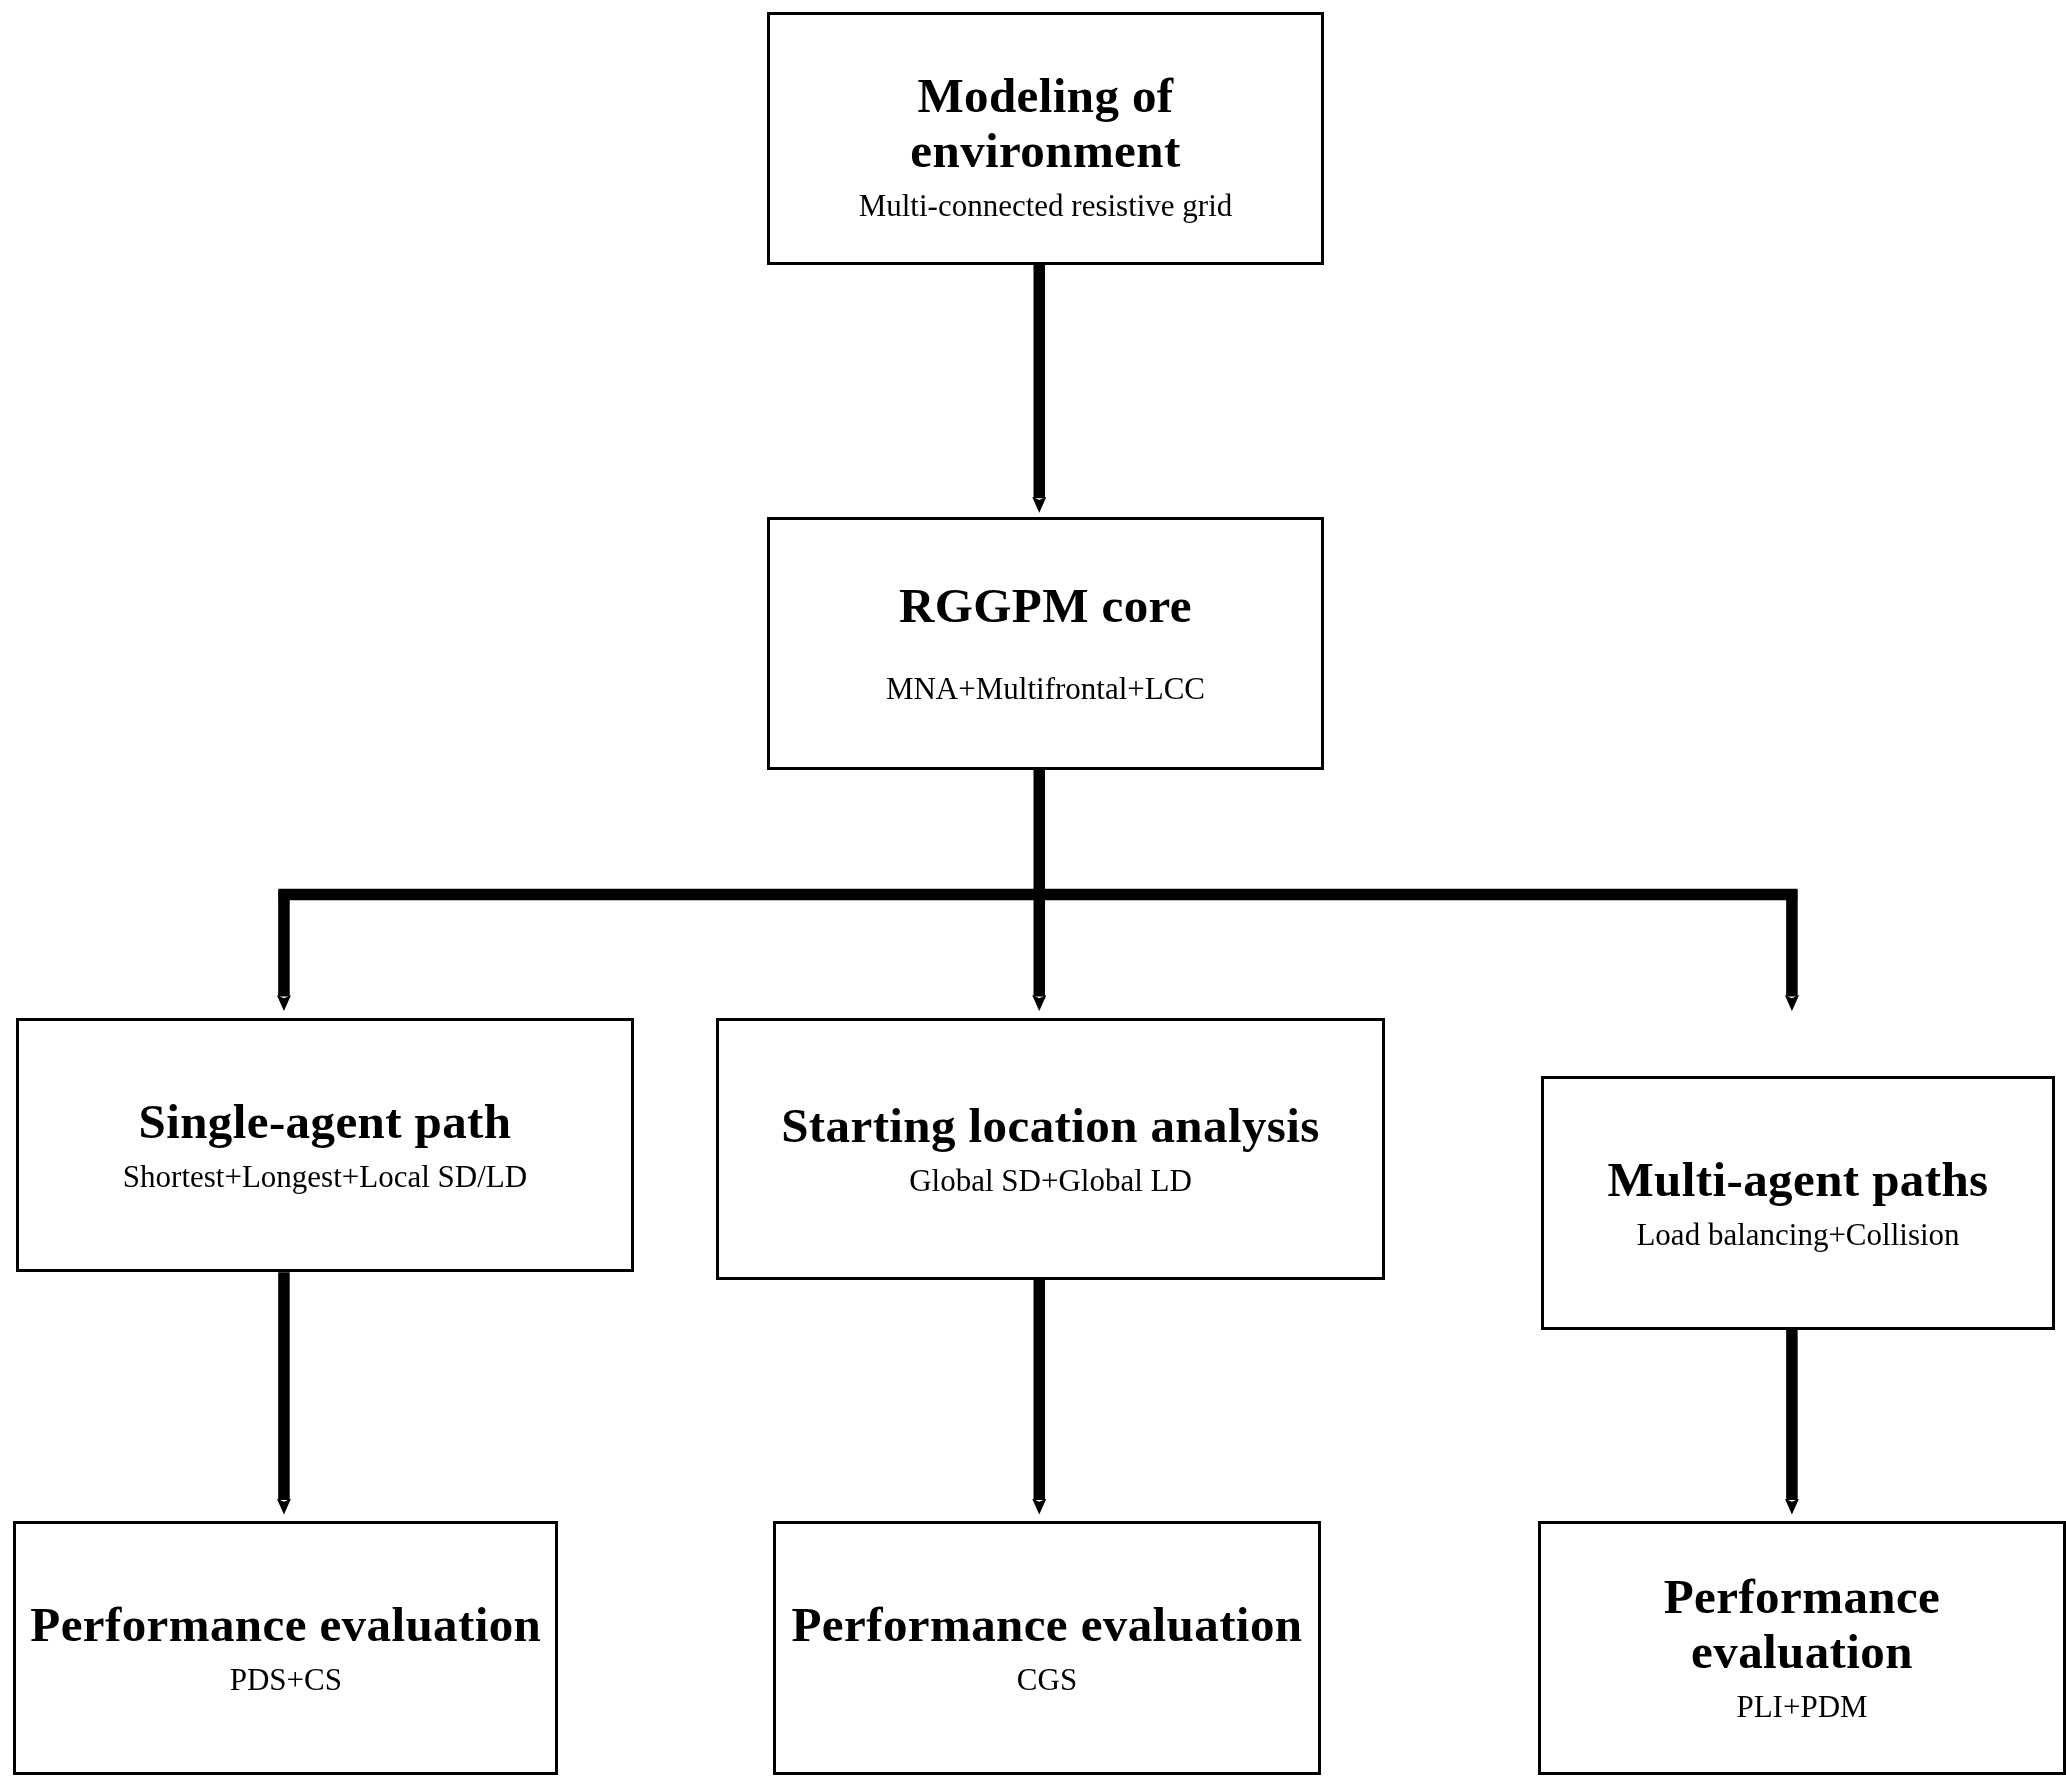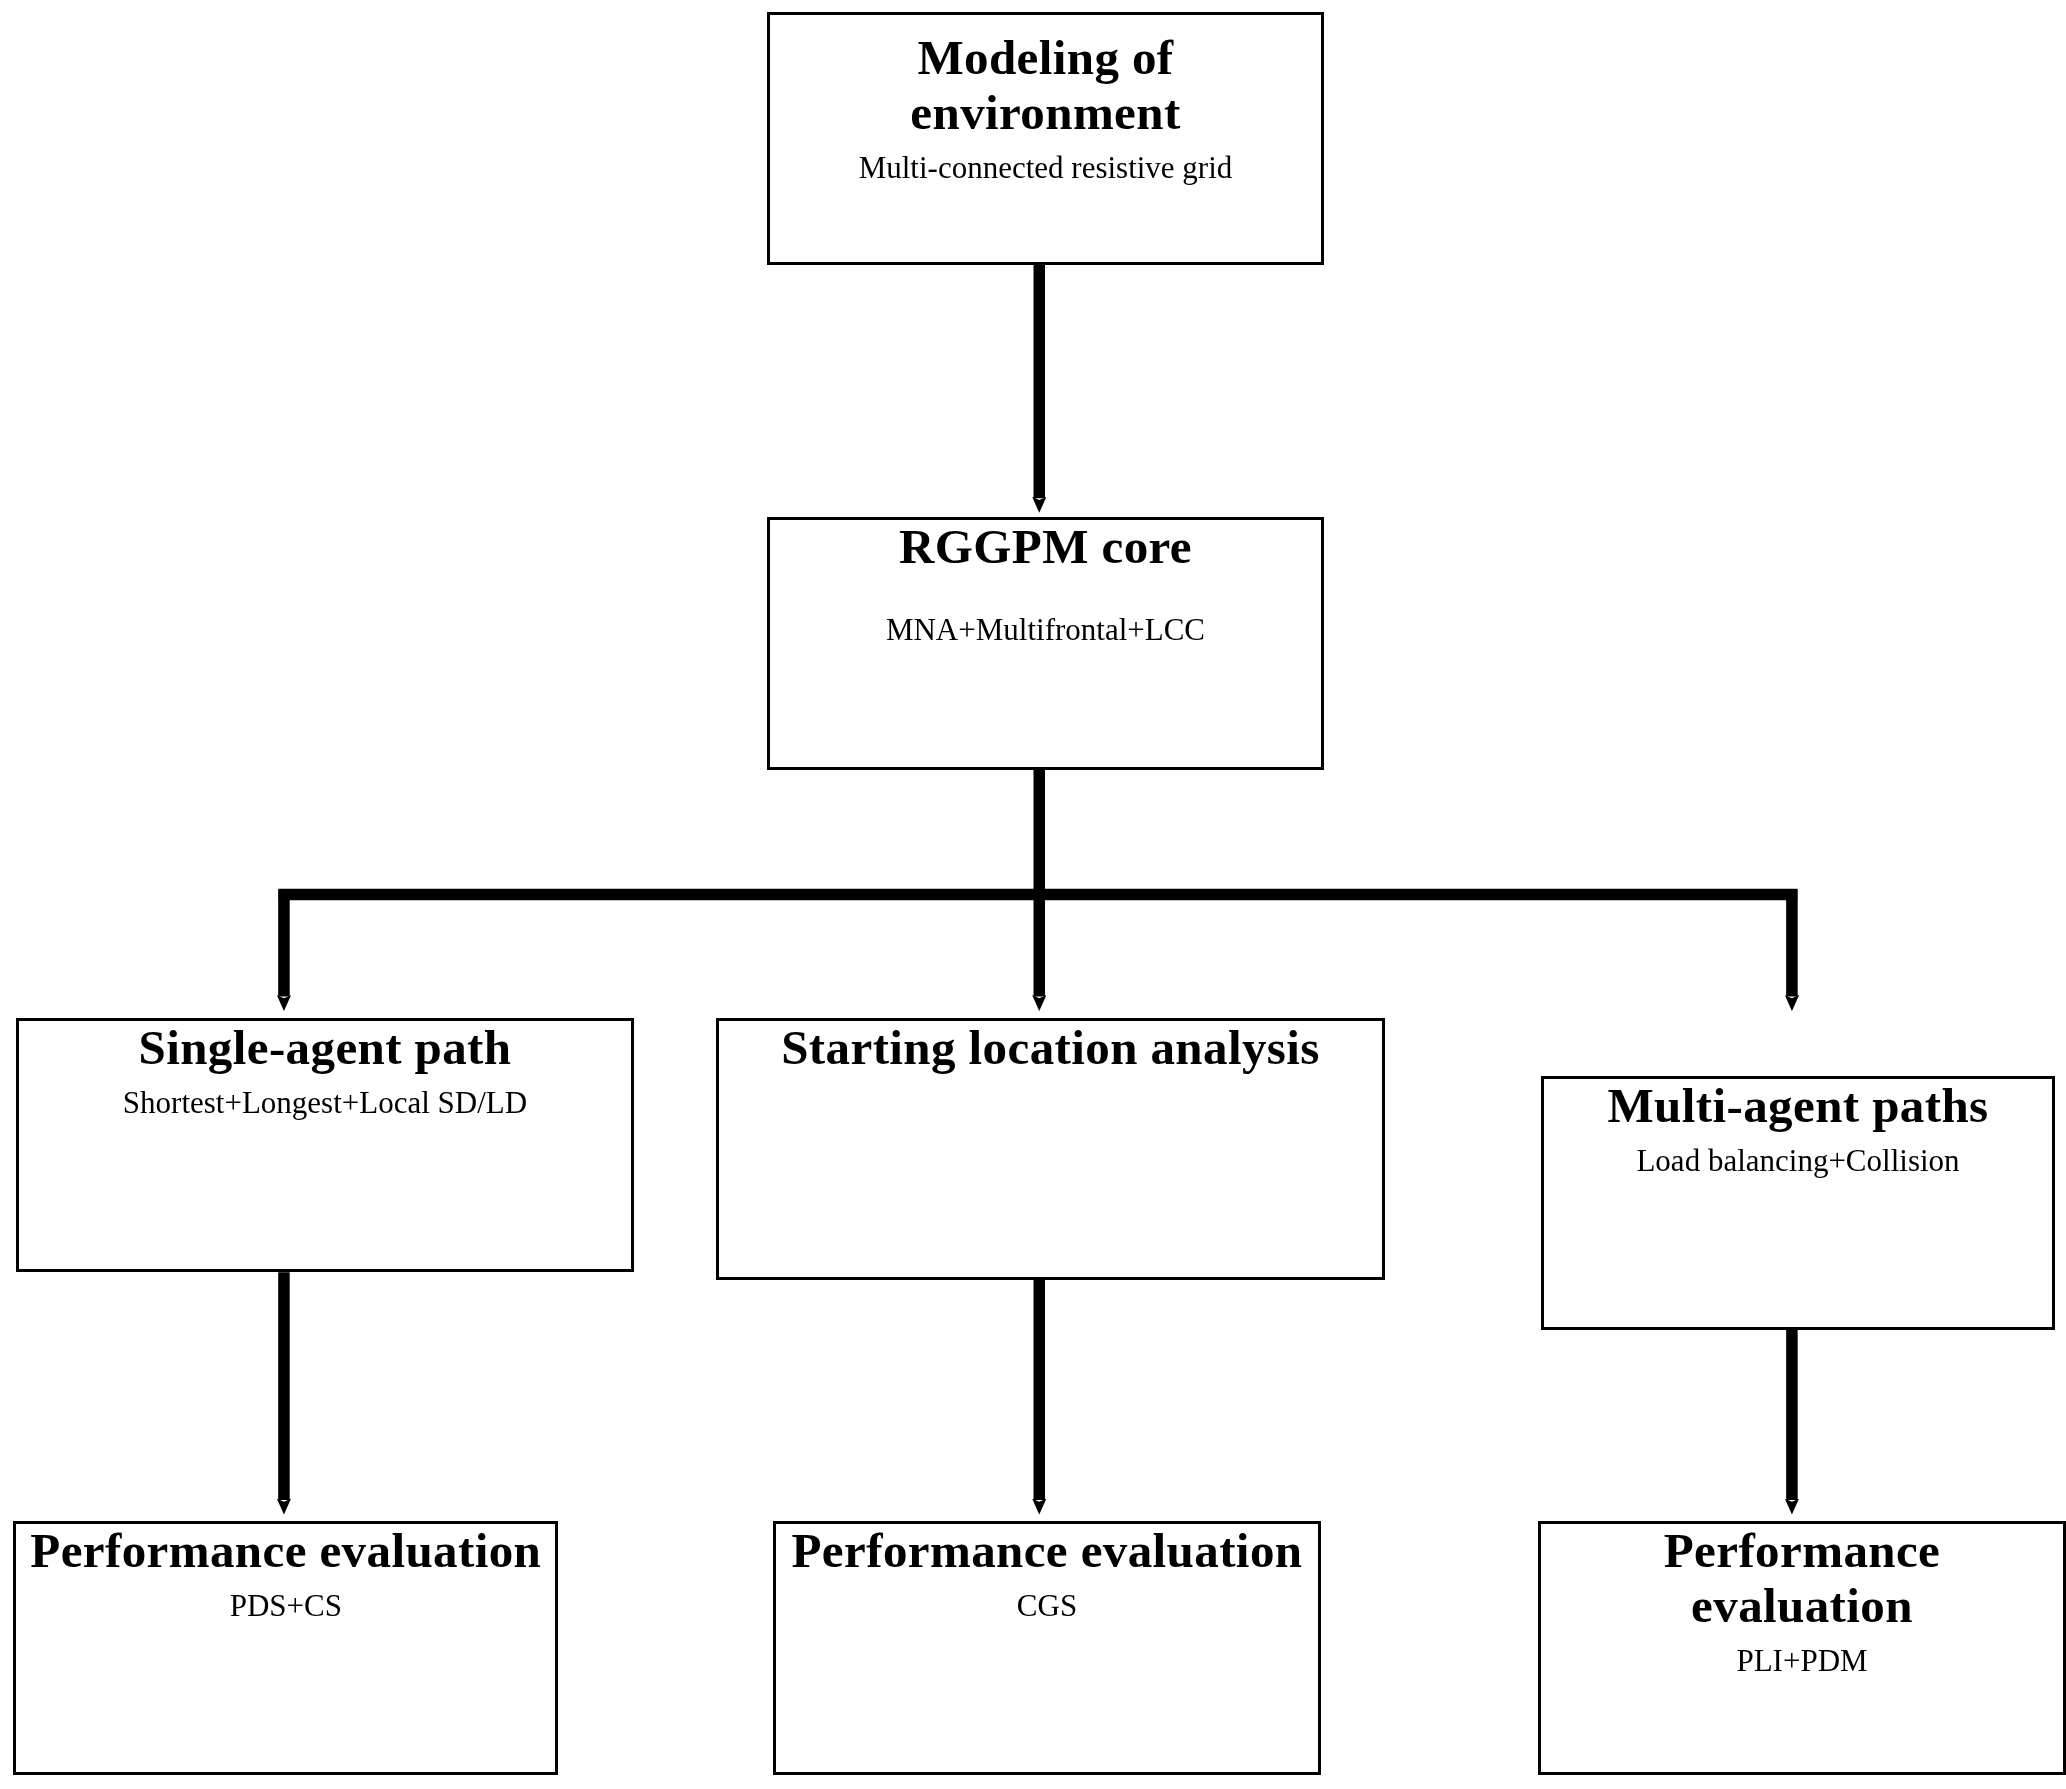--- a/index.html
+++ b/index.html
@@ -27,20 +27,21 @@
     pointer-events: none;
   }
   .node {
     position: absolute;
     box-sizing: border-box;
     border: 3.5px solid #000000;
     background: #ffffff;
     display: flex;
     flex-direction: column;
     align-items: center;
+    justify-content: center;
     text-align: center;
     padding: 0 8.9px;
   }
   .node-title {
     font-weight: bold;
     font-size: 49px;
     line-height: 1.12;
     letter-spacing: 0.4px;
     white-space: pre-line;
   }
@@ -119,20 +120,21 @@
     <div class="node-subtitle">MNA+Multifrontal+LCC</div>
   </div>
 
   <div class="node" id="node-single">
     <div class="node-title">Single-agent path</div>
     <div class="node-subtitle">Shortest+Longest+Local SD/LD</div>
   </div>
 
   <div class="node" id="node-starting">
     <div class="node-title">Starting location analysis</div>
+    <div class="node-subtitle">Global SD+Global LD</div>
   </div>
 
   <div class="node" id="node-multi">
     <div class="node-title">Multi-agent paths</div>
     <div class="node-subtitle">Load balancing+Collision</div>
   </div>
 
   <div class="node" id="node-perf-left">
     <div class="node-title">Performance evaluation</div>
     <div class="node-subtitle">PDS+CS</div>

